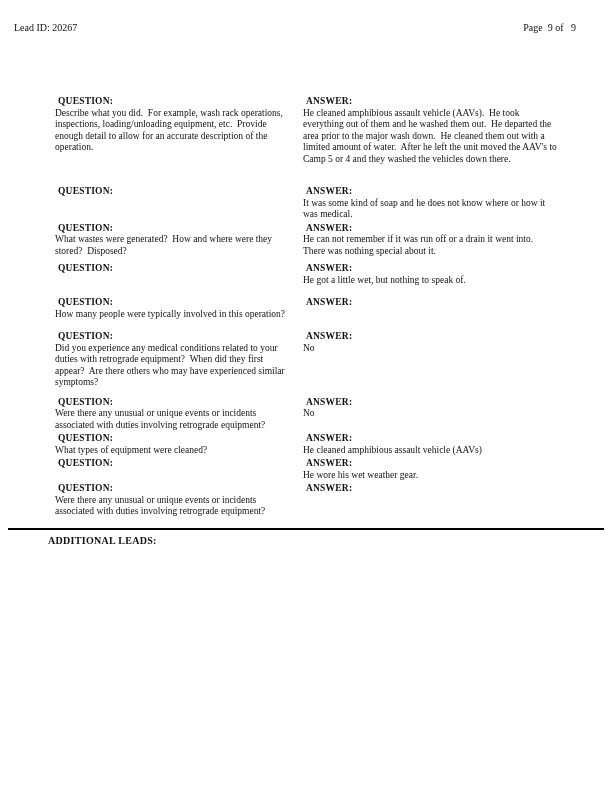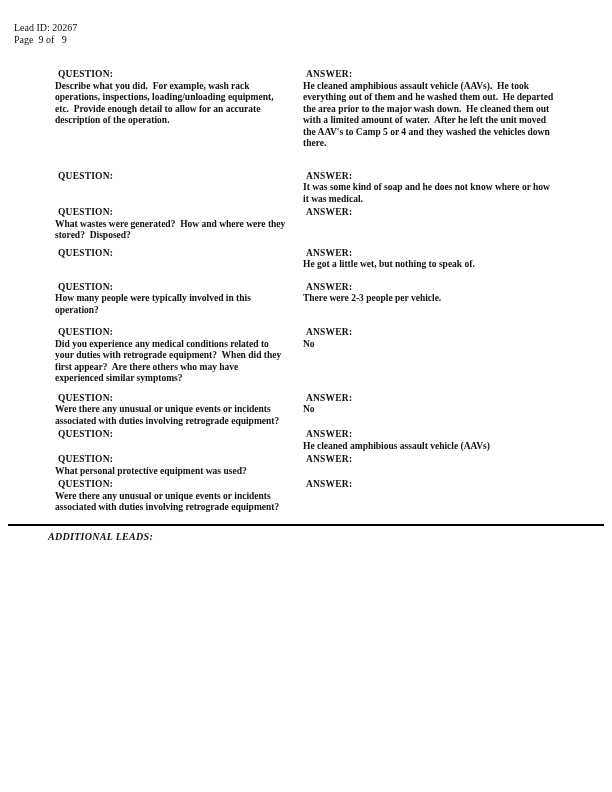--- a/index.html
+++ b/index.html
@@ -18,27 +18,26 @@
     overflow: hidden;
     box-sizing: border-box;
     padding-top: 22px;
   }
   .doc-header {
     display: flex;
     justify-content: space-between;
     padding: 0 36px 0 14px;
     font-size: 10px;
     line-height: 12px;
-    flex-direction: column;
   }
   .doc-header .hdr-text {
     white-space: pre;
   }
   .qa-section {
-    margin-top: 23px;
+    margin-top: 62px;
     padding: 0 28px 0 55px;
   }
   .qa-row {
     display: flex;
     align-items: flex-start;
     margin-bottom: 10px;
   }
   .qa-row:nth-child(1)  { margin-bottom: 21px; }
   .qa-row:nth-child(2)  { margin-bottom: 2px; }
   .qa-row:nth-child(3)  { margin-bottom: 6px; }
@@ -62,33 +61,31 @@
     font-weight: bold;
     font-size: 9.5px;
     line-height: 11.5px;
     padding-left: 3px;
     letter-spacing: 0.2px;
   }
   .qa-text {
     font-size: 9.5px;
     line-height: 11.5px;
     white-space: pre-wrap;
-    font-weight: bold;
   }
   .heavy-rule {
     margin: 10px 8px 0 8px;
     border-top: 2.5px solid #000000;
     height: 0;
   }
   .additional-leads {
     margin: 5px 0 0 48px;
     font-weight: bold;
     font-size: 10px;
     letter-spacing: 0.3px;
-    font-style: italic;
   }
 </style>
 </head>
 <body>
 
 <div class="page">
 
   <div class="doc-header">
     <span class="hdr-text">Lead ID: 20267</span>
     <span class="hdr-text">Page  9 of   9</span>
@@ -117,41 +114,41 @@
       </div>
     </div>
 
     <div class="qa-row">
       <div class="q-cell">
         <div class="qa-label">QUESTION:</div>
         <div class="qa-text">What wastes were generated?  How and where were they stored?  Disposed?</div>
       </div>
       <div class="a-cell">
         <div class="qa-label">ANSWER:</div>
+        <div class="qa-text">He can not remember if it was run off or a drain it went into.  There was nothing special about it.</div>
       </div>
     </div>
 
     <div class="qa-row">
       <div class="q-cell">
         <div class="qa-label">QUESTION:</div>
       </div>
       <div class="a-cell">
         <div class="qa-label">ANSWER:</div>
         <div class="qa-text">He got a little wet, but nothing to speak of.</div>
       </div>
     </div>
 
     <div class="qa-row">
       <div class="q-cell">
         <div class="qa-label">QUESTION:</div>
         <div class="qa-text">How many people were typically involved in this operation?</div>
       </div>
       <div class="a-cell">
         <div class="qa-label">ANSWER:</div>
-        <div class="qa-text">There were 2-3 people per vehicle.</div>
       </div>
     </div>
 
     <div class="qa-row">
       <div class="q-cell">
         <div class="qa-label">QUESTION:</div>
         <div class="qa-text">Did you experience any medical conditions related to your duties with retrograde equipment?  When did they first appear?  Are there others who may have experienced similar symptoms?</div>
       </div>
       <div class="a-cell">
         <div class="qa-label">ANSWER:</div>
@@ -166,34 +163,35 @@
       </div>
       <div class="a-cell">
         <div class="qa-label">ANSWER:</div>
         <div class="qa-text">No</div>
       </div>
     </div>
 
     <div class="qa-row">
       <div class="q-cell">
         <div class="qa-label">QUESTION:</div>
+        <div class="qa-text">What types of equipment were cleaned?</div>
       </div>
       <div class="a-cell">
         <div class="qa-label">ANSWER:</div>
         <div class="qa-text">He cleaned amphibious assault vehicle (AAVs)</div>
       </div>
     </div>
 
     <div class="qa-row">
       <div class="q-cell">
         <div class="qa-label">QUESTION:</div>
-        <div class="qa-text">What personal protective equipment was used?</div>
-      </div>
-      <div class="a-cell">
-        <div class="qa-label">ANSWER:</div>
+      </div>
+      <div class="a-cell">
+        <div class="qa-label">ANSWER:</div>
+        <div class="qa-text">He wore his wet weather gear.</div>
       </div>
     </div>
 
     <div class="qa-row">
       <div class="q-cell">
         <div class="qa-label">QUESTION:</div>
         <div class="qa-text">Were there any unusual or unique events or incidents associated with duties involving retrograde equipment?</div>
       </div>
       <div class="a-cell">
         <div class="qa-label">ANSWER:</div>

